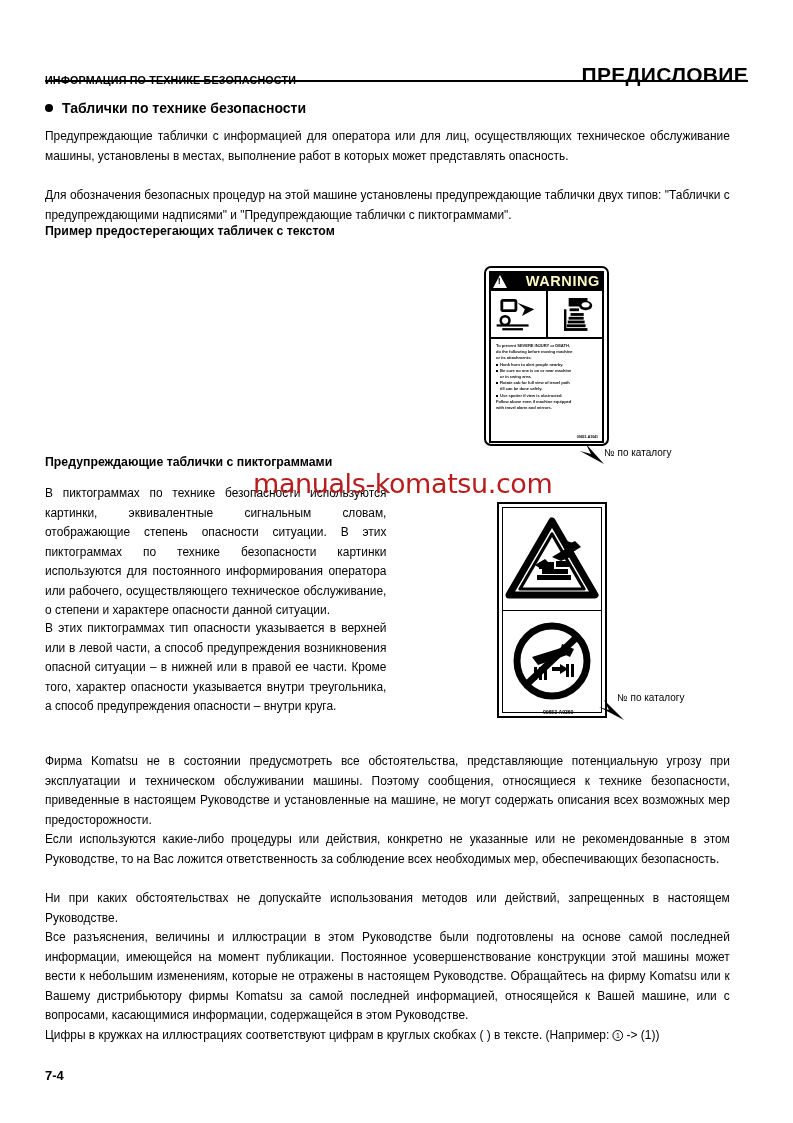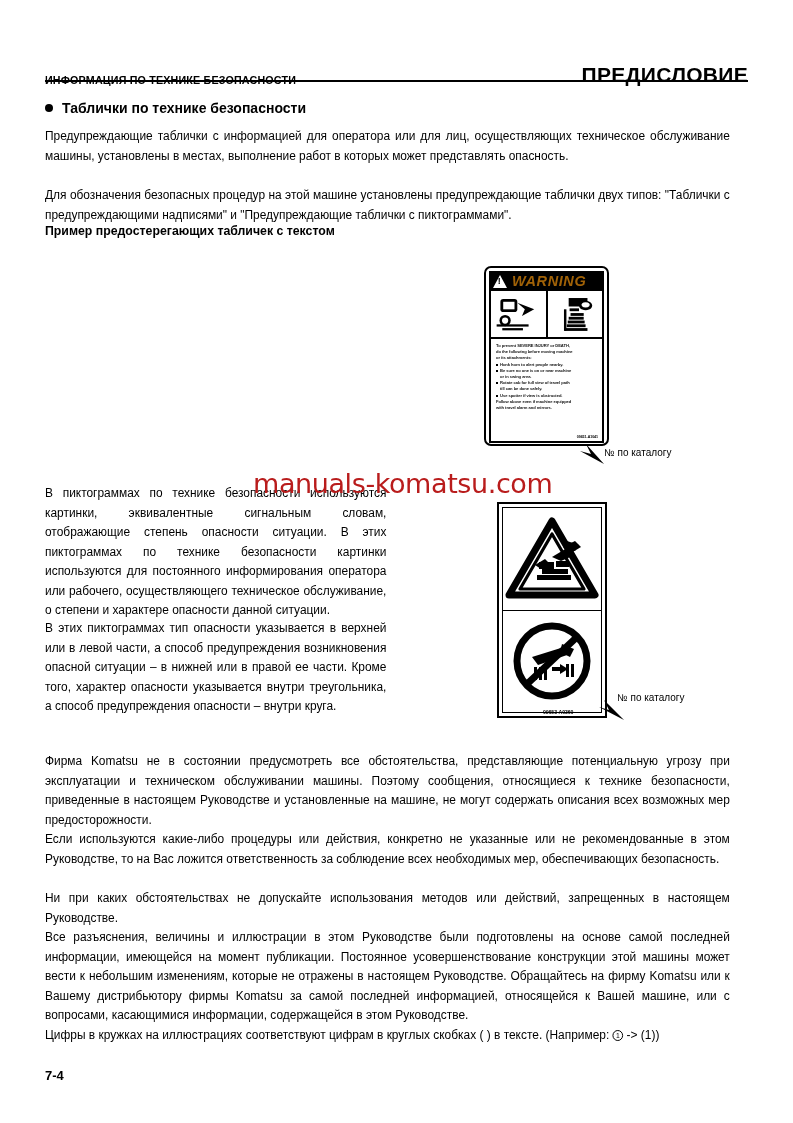--- a/index.html
+++ b/index.html
@@ -127,28 +127,27 @@
     content: "!";
     position: absolute;
     left: -2.2px;
     top: 2px;
     font-size: 9px;
     font-weight: bold;
     color: #000;
     line-height: 1;
   }
   .warn-word {
-    color: #a16207;
+    color: #fef9c3;
     font-weight: bold;
     font-size: 14.5px;
     letter-spacing: 0.6px;
     line-height: 1;
     flex: 1;
-    text-align: left;
-    font-style: italic;
+    text-align: right;
   }
   .warn-pics {
     height: 48px;
     border: 2px solid #000;
     border-top: none;
     display: flex;
     box-sizing: border-box;
   }
   .warn-pic {
     flex: 1;
@@ -334,20 +333,21 @@
       <div class="wl-line">with travel alarm and mirrors.</div>
       <div class="wl-code">09651-A1041</div>
     </div>
   </div>
 
   <svg class="arrow-svg" style="left:578px; top:440px;" width="28" height="26" viewBox="0 0 28 26">
     <path d="M26 24 L8 4 L13 14 L2 11 Z" fill="#000"></path>
   </svg>
   <div class="callout" style="left:604px; top:447px;">№ по каталогу</div>
 
+  <div class="subhead" style="left:45px; top:455px;">Предупреждающие таблички с пиктограммами</div>
 
   <div class="para narrow" style="left:45px; top:484px; width:352px;">В пиктограммах по технике безопасности используются картинки, эквивалентные сигнальным словам, отображающие степень опасности ситуации.  В этих пиктограммах по технике безопасности картинки используются для постоянного информирования оператора или рабочего, осуществляющего техническое обслуживание, о степени и характере опасности данной ситуации.</div>
 
   <div class="para narrow" style="left:45px; top:619px; width:352px;">В этих пиктограммах тип опасности указывается в верхней или в левой части, а способ предупреждения возникновения опасной ситуации – в нижней или в правой ее части.  Кроме того, характер опасности указывается внутри треугольника, а способ предупреждения опасности – внутри круга.</div>
 
   <div class="watermark">manuals-komatsu.com</div>
 
   <div class="picto-label">
     <div class="picto-inner">
       <div class="picto-cell top">

